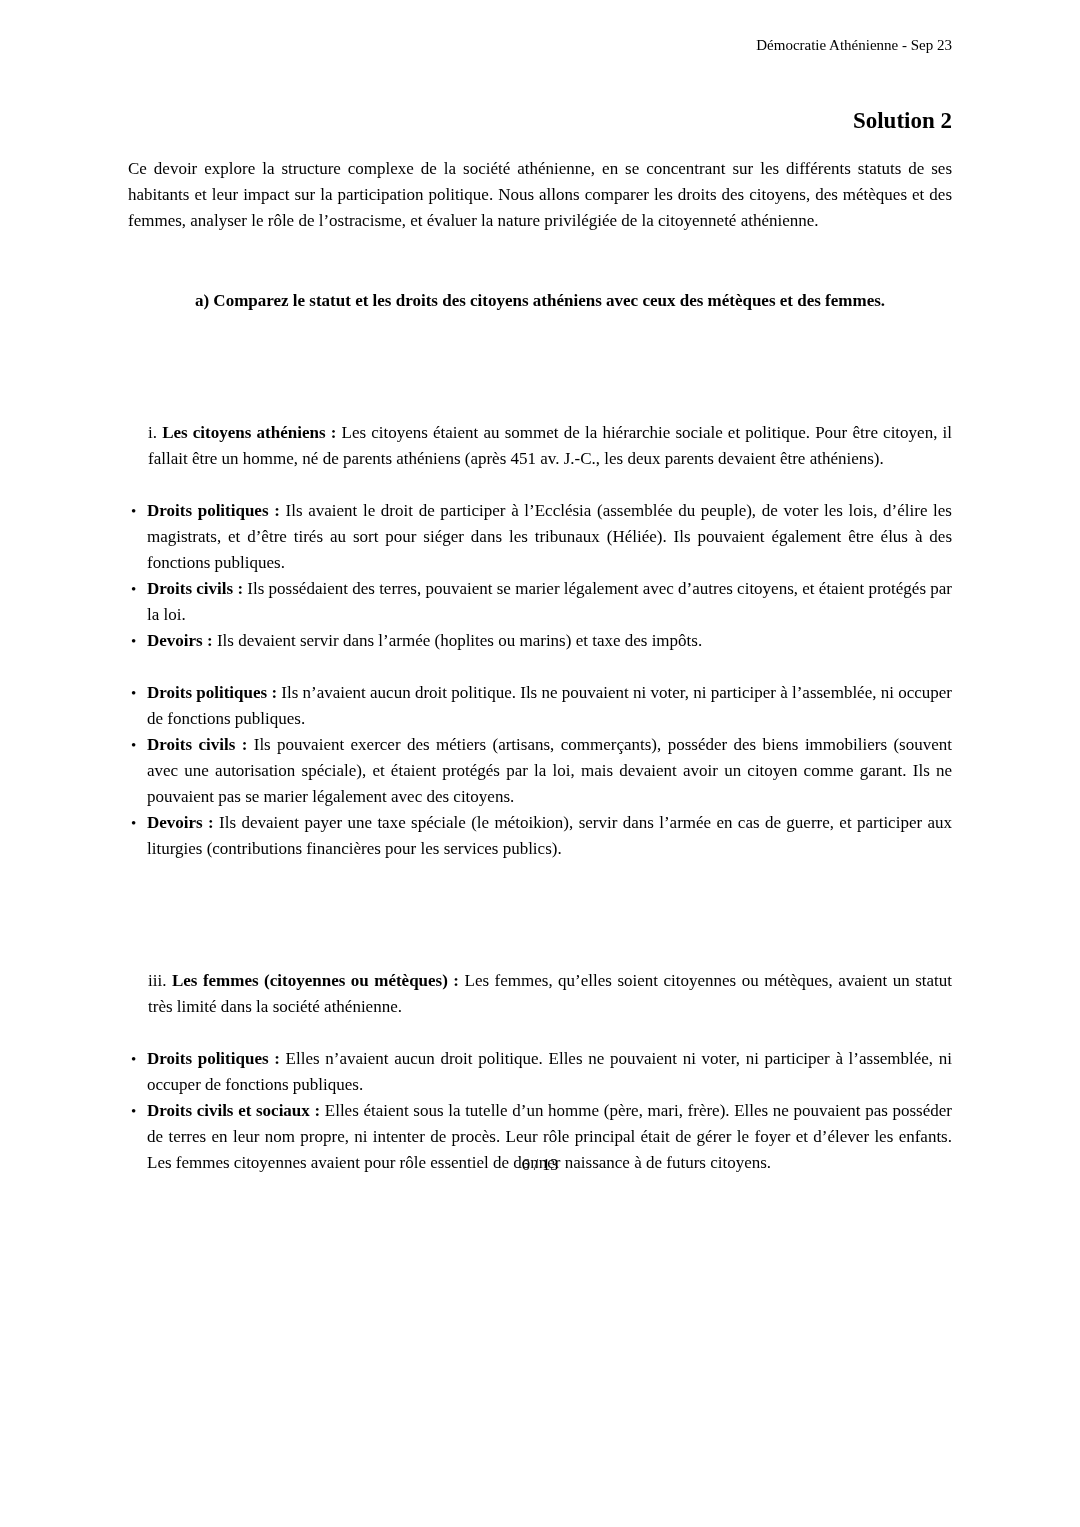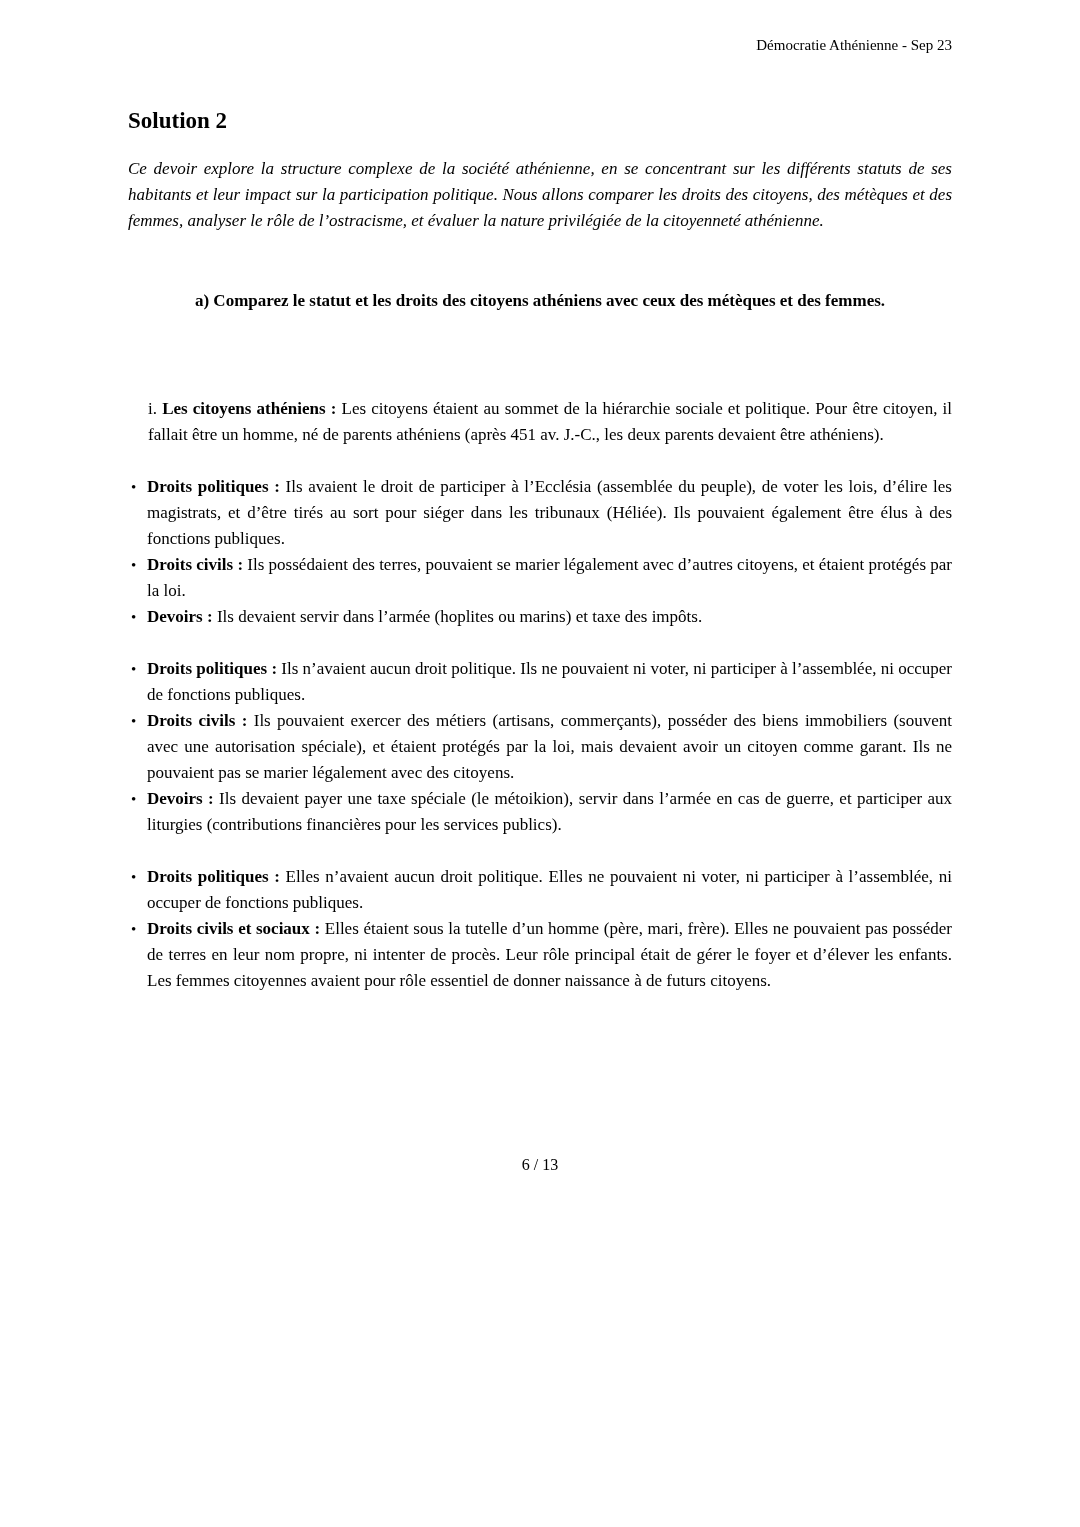--- a/index.html
+++ b/index.html
@@ -27,31 +27,32 @@
     position: absolute;
     top: 106px;
     left: 128px;
     right: 128px;
   }
   h1.doc-title {
     font-size: 23px;
     line-height: 30px;
     font-weight: bold;
     margin: 0 0 0 0;
+    text-align: right;
   }
   p { margin: 0; text-align: justify; }
-  .intro { margin-top: 20px; font-style: italic; }
+  .intro { margin-top: 20px; }
   .subq-heading {
     margin-top: 54px;
     font-weight: bold;
     text-align: center;
   }
   .subq-lead { margin-top: 0; }
   .group-head {
-    margin-top: 82px;
+    margin-top: 106px;
     margin-left: 20px;
   }
   .b { font-weight: bold; }
   ul.bullets {
     list-style: none;
     margin: 26px 0 0 0;
     padding: 0;
   }
   ul.bullets li {
     position: relative;
@@ -97,20 +98,21 @@
       <li><span class="dot">•</span><span class="b">Devoirs :</span> <span>Ils devaient servir dans l’armée (hoplites ou marins) et taxe des impôts.</span></li>
     </ul>
 
 
     <ul class="bullets">
       <li><span class="dot">•</span><span class="b">Droits politiques :</span> <span>Ils n’avaient aucun droit politique. Ils ne pouvaient ni voter, ni participer à l’assemblée, ni occuper de fonctions publiques.</span></li>
       <li><span class="dot">•</span><span class="b">Droits civils :</span> <span>Ils pouvaient exercer des métiers (artisans, commerçants), posséder des biens immobiliers (souvent avec une autorisation spéciale), et étaient protégés par la loi, mais devaient avoir un citoyen comme garant. Ils ne pouvaient pas se marier légalement avec des citoyens.</span></li>
       <li><span class="dot">•</span><span class="b">Devoirs :</span> <span>Ils devaient payer une taxe spéciale (le métoikion), servir dans l’armée en cas de guerre, et participer aux liturgies (contributions financières pour les services publics).</span></li>
     </ul>
 
+    <p class="group-head"><span>iii.</span> <span class="b">Les femmes (citoyennes ou métèques) :</span> <span>Les femmes, qu’elles soient citoyennes ou métèques, avaient un statut très limité dans la société athénienne.</span></p>
 
     <ul class="bullets">
       <li><span class="dot">•</span><span class="b">Droits politiques :</span> <span>Elles n’avaient aucun droit politique. Elles ne pouvaient ni voter, ni participer à l’assemblée, ni occuper de fonctions publiques.</span></li>
       <li><span class="dot">•</span><span class="b">Droits civils et sociaux :</span> <span>Elles étaient sous la tutelle d’un homme (père, mari, frère). Elles ne pouvaient pas posséder de terres en leur nom propre, ni intenter de procès. Leur rôle principal était de gérer le foyer et d’élever les enfants. Les femmes citoyennes avaient pour rôle essentiel de donner naissance à de futurs citoyens.</span></li>
     </ul>
 
   </div>
 
   <div class="page-footer">6 / 13</div>
 

